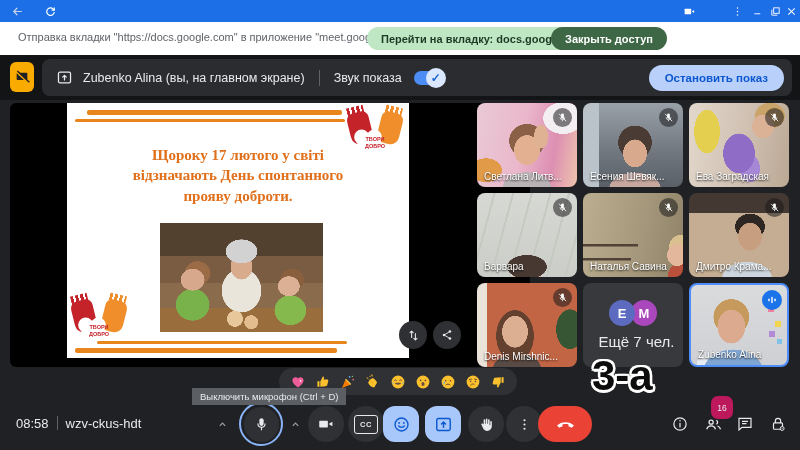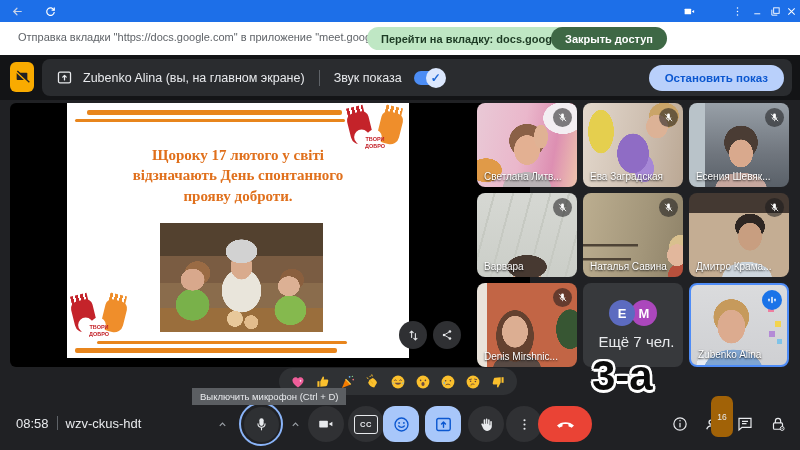--- a/index.html
+++ b/index.html
@@ -159,22 +159,22 @@
   .chev{position:absolute;top:417px;width:15px;height:15px;display:flex;align-items:center;justify-content:center;}
   .ctl{position:absolute;top:406px;width:36px;height:36px;border-radius:50%;background:#303134;
        display:flex;align-items:center;justify-content:center;}
   .ctl.bluebtn{border-radius:12px;background:#a8c7fa;}
   .micring{position:absolute;left:239px;top:402px;width:44px;height:44px;border-radius:50%;
            border:2.5px solid #8ab4f8;box-sizing:border-box;display:flex;align-items:center;justify-content:center;}
   .micring .ctlmic{width:35px;height:35px;border-radius:50%;background:#2e3033;display:flex;align-items:center;justify-content:center;}
   .endcall{position:absolute;left:538px;top:406px;width:54px;height:36px;border-radius:18px;background:#ea4335;
            display:flex;align-items:center;justify-content:center;}
   .ricon{position:absolute;top:414px;width:20px;height:20px;display:flex;align-items:center;justify-content:center;}
-  .badge{position:absolute;left:711px;top:396px;min-width:16px;height:15px;border-radius:7px;background:#a16207;
-         color:#e8eaed;font-size:8.5px;display:flex;align-items:center;justify-content:center;padding:13px 3px;z-index:2;}
+  .badge{position:absolute;left:711px;top:396px;min-width:16px;height:15px;border-radius:7px;background:#be185d;
+         color:#e8eaed;font-size:8.5px;display:flex;align-items:center;justify-content:center;padding:4px 3px;z-index:2;}
   .ccwrap{position:relative;width:22px;height:17px;border:1.6px solid #e8eaed;border-radius:3px;
           display:flex;align-items:center;justify-content:center;color:#e8eaed;font-size:7.5px;font-weight:bold;letter-spacing:.5px;}
 </style>
 </head>
 <body>
 
 <div class="stage">
 
   <div class="titlebar">
     <button class="tb-ic" style="left:9px">
@@ -297,39 +297,39 @@
     <div class="tile v1">
       <span class="micoff">
           <svg width="11" height="11" viewBox="0 0 24 24">
             <path d="M12 14.5a3 3 0 0 0 3-3V6a3 3 0 0 0-6 0v5.5a3 3 0 0 0 3 3z" fill="#fff"></path>
             <path d="M6.7 11.5a5.3 5.3 0 0 0 10.6 0M12 16.8V20" stroke="#fff" stroke-width="1.6" fill="none"></path>
             <path d="M4.5 4l15.5 16" stroke="#fff" stroke-width="1.9"></path>
           </svg>
         </span>
       <span class="pname">Светлана Литв...</span>
     </div>
+    <div class="tile v2">
+      <span class="micoff">
+          <svg width="11" height="11" viewBox="0 0 24 24">
+            <path d="M12 14.5a3 3 0 0 0 3-3V6a3 3 0 0 0-6 0v5.5a3 3 0 0 0 3 3z" fill="#fff"></path>
+            <path d="M6.7 11.5a5.3 5.3 0 0 0 10.6 0M12 16.8V20" stroke="#fff" stroke-width="1.6" fill="none"></path>
+            <path d="M4.5 4l15.5 16" stroke="#fff" stroke-width="1.9"></path>
+          </svg>
+        </span>
+      <span class="pname">Есения Шевяк...</span>
+    </div>
     <div class="tile v3">
       <span class="micoff">
           <svg width="11" height="11" viewBox="0 0 24 24">
             <path d="M12 14.5a3 3 0 0 0 3-3V6a3 3 0 0 0-6 0v5.5a3 3 0 0 0 3 3z" fill="#fff"></path>
             <path d="M6.7 11.5a5.3 5.3 0 0 0 10.6 0M12 16.8V20" stroke="#fff" stroke-width="1.6" fill="none"></path>
             <path d="M4.5 4l15.5 16" stroke="#fff" stroke-width="1.9"></path>
           </svg>
         </span>
       <span class="pname">Ева Заградская</span>
-    </div>
-    <div class="tile v2">
-      <span class="micoff">
-          <svg width="11" height="11" viewBox="0 0 24 24">
-            <path d="M12 14.5a3 3 0 0 0 3-3V6a3 3 0 0 0-6 0v5.5a3 3 0 0 0 3 3z" fill="#fff"></path>
-            <path d="M6.7 11.5a5.3 5.3 0 0 0 10.6 0M12 16.8V20" stroke="#fff" stroke-width="1.6" fill="none"></path>
-            <path d="M4.5 4l15.5 16" stroke="#fff" stroke-width="1.9"></path>
-          </svg>
-        </span>
-      <span class="pname">Есения Шевяк...</span>
     </div>
     <div class="tile v5">
       <span class="micoff">
           <svg width="11" height="11" viewBox="0 0 24 24">
             <path d="M12 14.5a3 3 0 0 0 3-3V6a3 3 0 0 0-6 0v5.5a3 3 0 0 0 3 3z" fill="#fff"></path>
             <path d="M6.7 11.5a5.3 5.3 0 0 0 10.6 0M12 16.8V20" stroke="#fff" stroke-width="1.6" fill="none"></path>
             <path d="M4.5 4l15.5 16" stroke="#fff" stroke-width="1.9"></path>
           </svg>
         </span>
       <span class="pname">Варвара</span>

